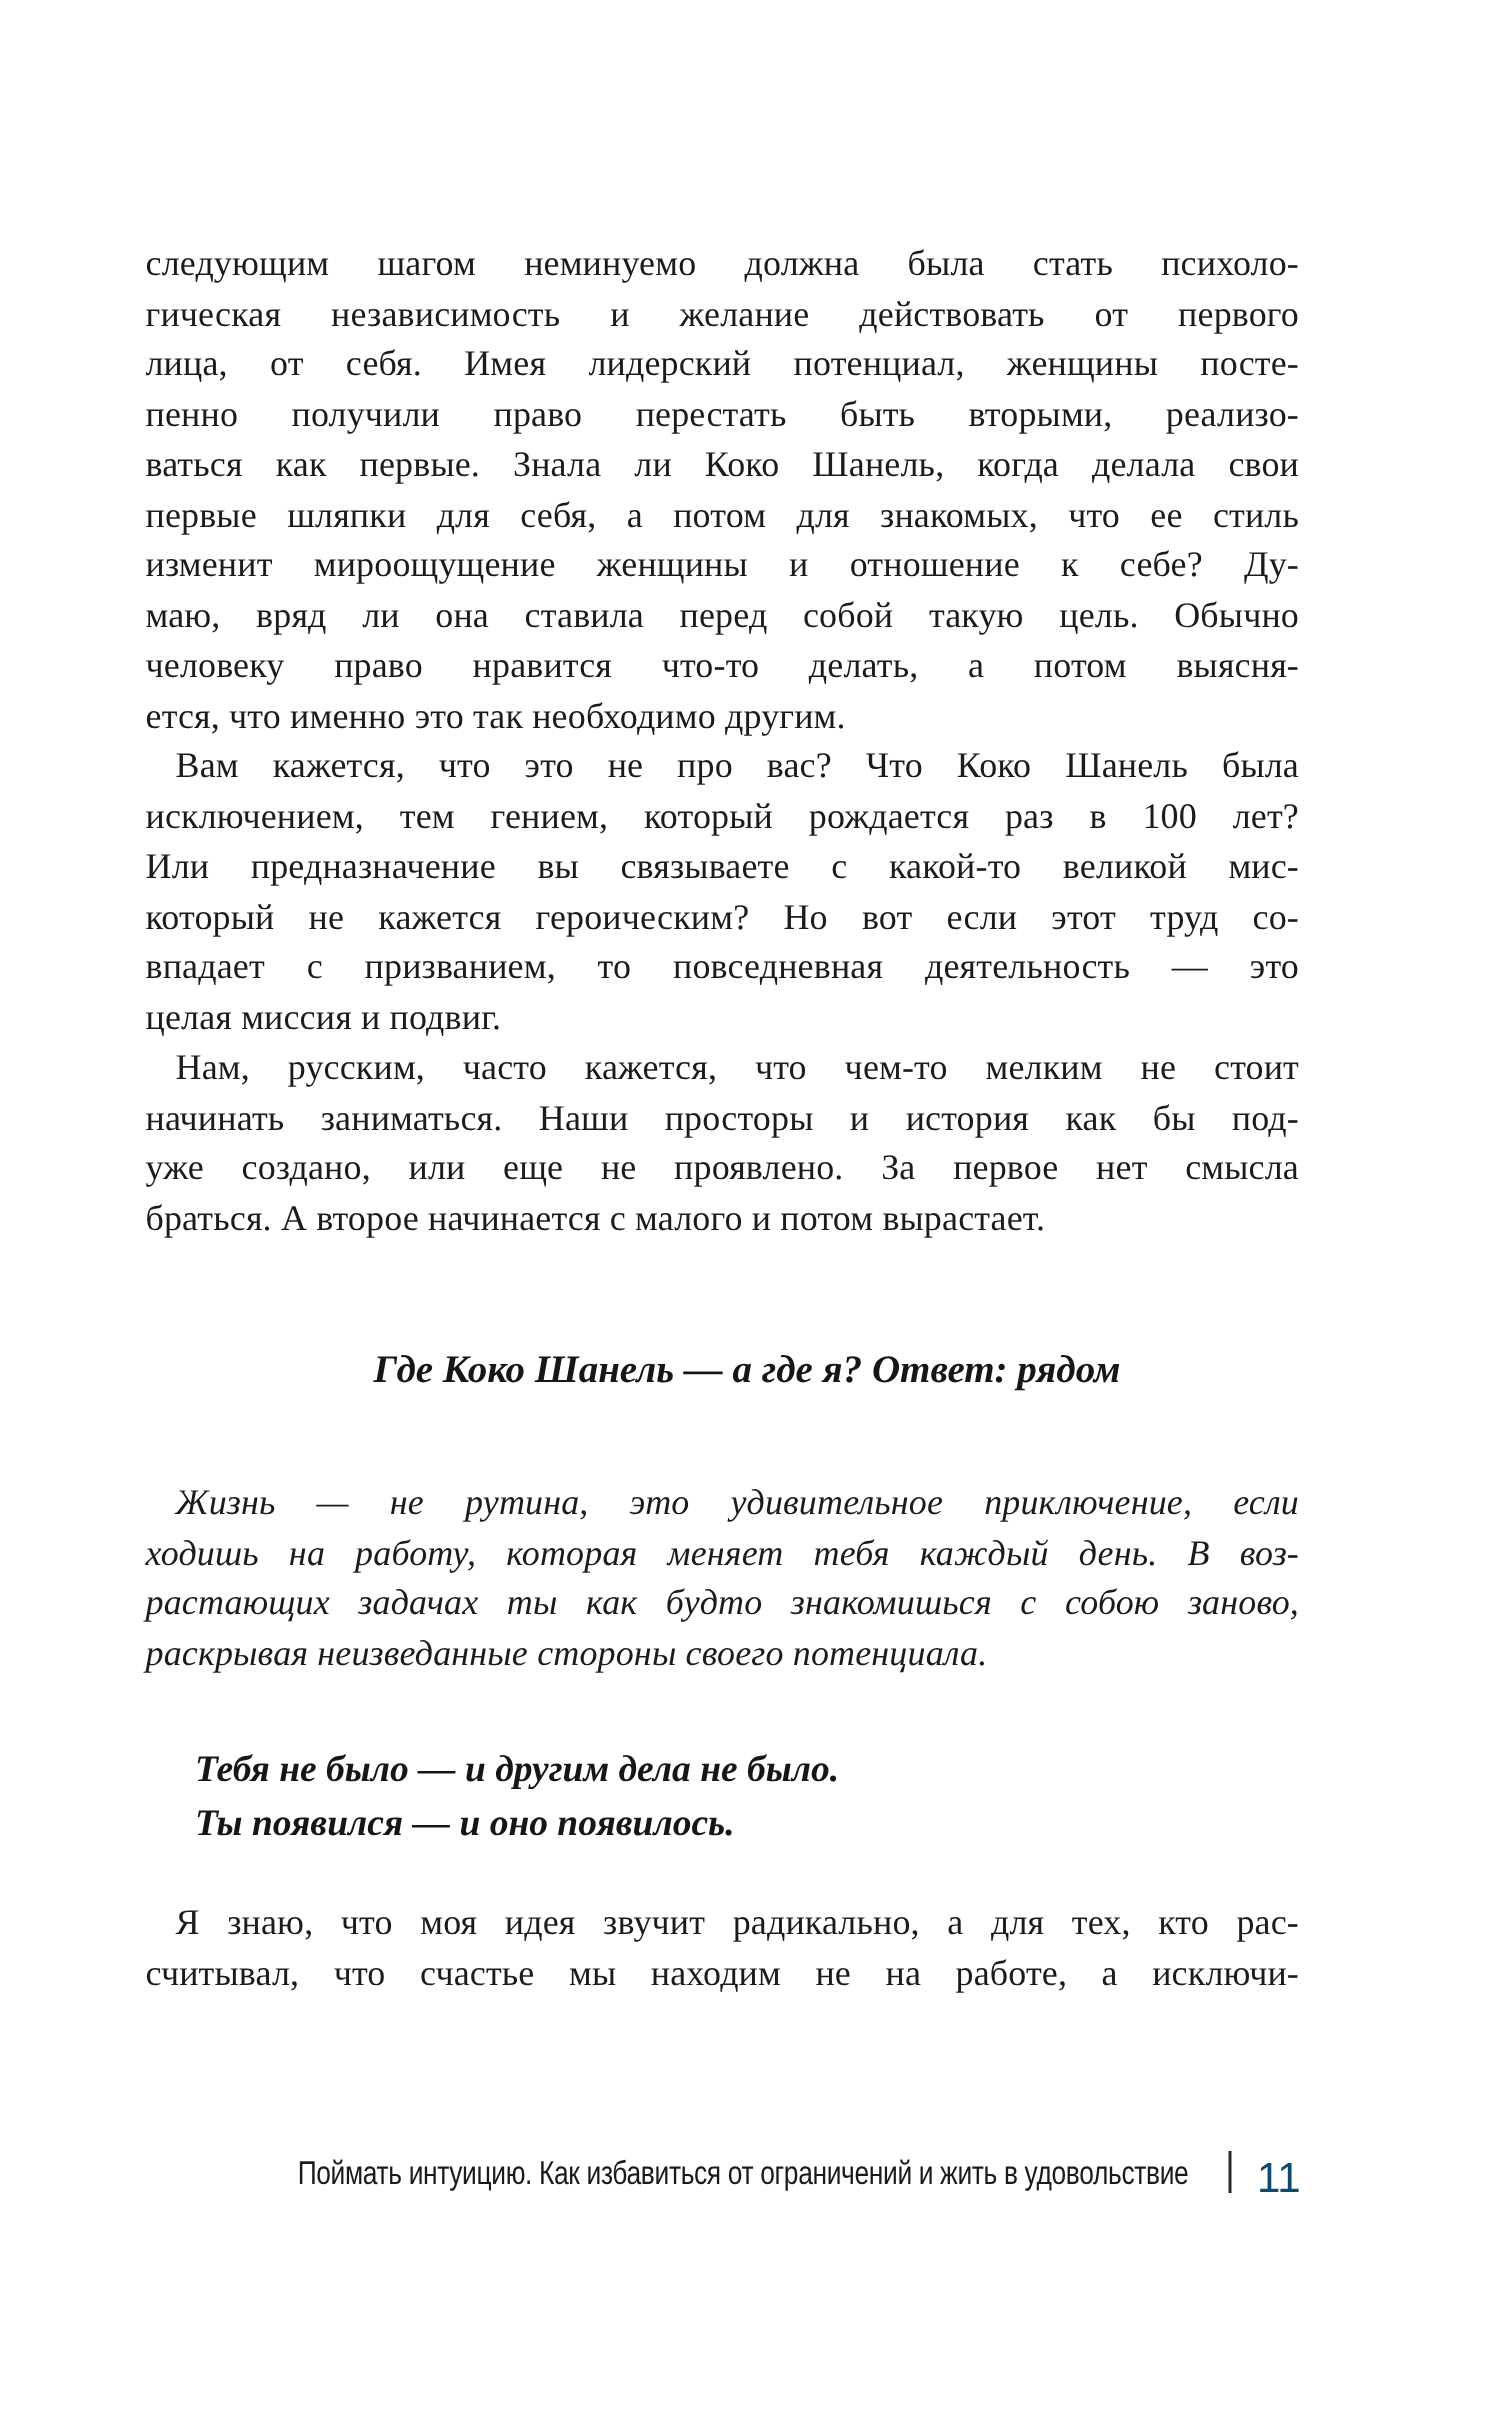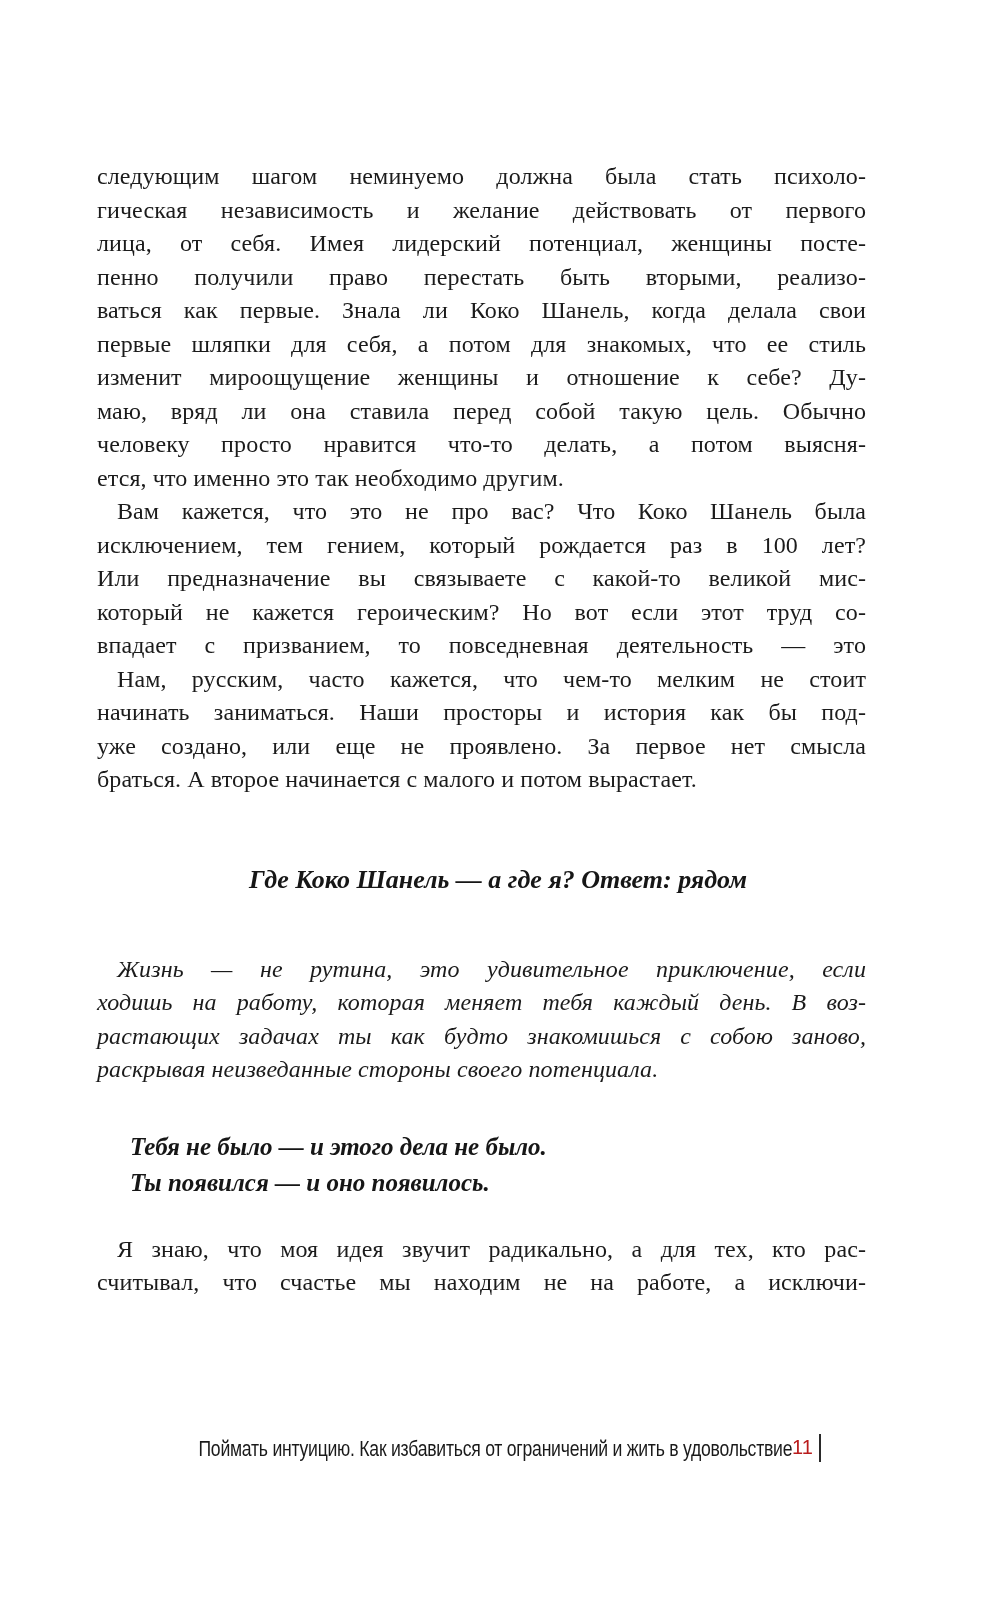--- a/index.html
+++ b/index.html
@@ -77,72 +77,73 @@
     color: #1a1a1a;
   }
   .footer-sep {
     position: absolute;
     left: 819px; top: 1px;
     width: 2px; height: 28px;
     background: #2a2a2a;
   }
   .footer-num {
     position: absolute;
-    left: 792px; top: 3px;
+    left: 838px; top: 3px;
     font-family: "Liberation Sans", "DejaVu Sans", sans-serif;
-    font-size: 20px;
-    color: #b91c1c;
+    font-size: 28px;
+    color: #0c4a6e;
   }
 </style>
 </head>
 <body>
 
 <div class="page">
 
   <div class="text-block">
 
     <div class="para">
       <div class="line">следующим шагом неминуемо должна была стать психоло-</div>
       <div class="line">гическая независимость и желание действовать от первого</div>
       <div class="line">лица, от себя. Имея лидерский потенциал, женщины посте-</div>
       <div class="line">пенно получили право перестать быть вторыми, реализо-</div>
       <div class="line">ваться как первые. Знала ли Коко Шанель, когда делала свои</div>
       <div class="line">первые шляпки для себя, а потом для знакомых, что ее стиль</div>
       <div class="line">изменит мироощущение женщины и отношение к себе? Ду-</div>
       <div class="line">маю, вряд ли она ставила перед собой такую цель. Обычно</div>
-      <div class="line">человеку просто нравится что-то делать, а потом выясня-</div>
+      <div class="line">человеку право нравится что-то делать, а потом выясня-</div>
       <div class="line last">ется, что именно это так необходимо другим.</div>
     </div>
 
     <div class="para">
       <div class="line indent">Вам кажется, что это не про вас? Что Коко Шанель была</div>
       <div class="line">исключением, тем гением, который рождается раз в 100 лет?</div>
       <div class="line">Или предназначение вы связываете с какой-то великой мис-</div>
       <div class="line">который не кажется героическим? Но вот если этот труд со-</div>
       <div class="line">впадает с призванием, то повседневная деятельность — это</div>
+      <div class="line last">целая миссия и подвиг.</div>
     </div>
 
     <div class="para">
       <div class="line indent">Нам, русским, часто кажется, что чем-то мелким не стоит</div>
       <div class="line">начинать заниматься. Наши просторы и история как бы под-</div>
       <div class="line">уже создано, или еще не проявлено. За первое нет смысла</div>
       <div class="line last">браться. А второе начинается с малого и потом вырастает.</div>
     </div>
 
     <div class="section-heading">Где Коко Шанель — а где я? Ответ: рядом</div>
 
     <div class="para quote-block">
       <div class="line indent">Жизнь — не рутина, это удивительное приключение, если</div>
       <div class="line">ходишь на работу, которая меняет тебя каждый день. В воз-</div>
       <div class="line">растающих задачах ты как будто знакомишься с собою заново,</div>
       <div class="line last">раскрывая неизведанные стороны своего потенциала.</div>
     </div>
 
     <div class="motto-block">
-      <div class="motto-line">Тебя не было — и этого дела не было.</div>
+      <div class="motto-line">Тебя не было — и другим дела не было.</div>
       <div class="motto-line">Ты появился — и оно появилось.</div>
     </div>
 
     <div class="para closing-block">
       <div class="line indent">Я знаю, что моя идея звучит радикально, а для тех, кто рас-</div>
       <div class="line">считывал, что счастье мы находим не на работе, а исключи-</div>
     </div>
 
   </div>
 

